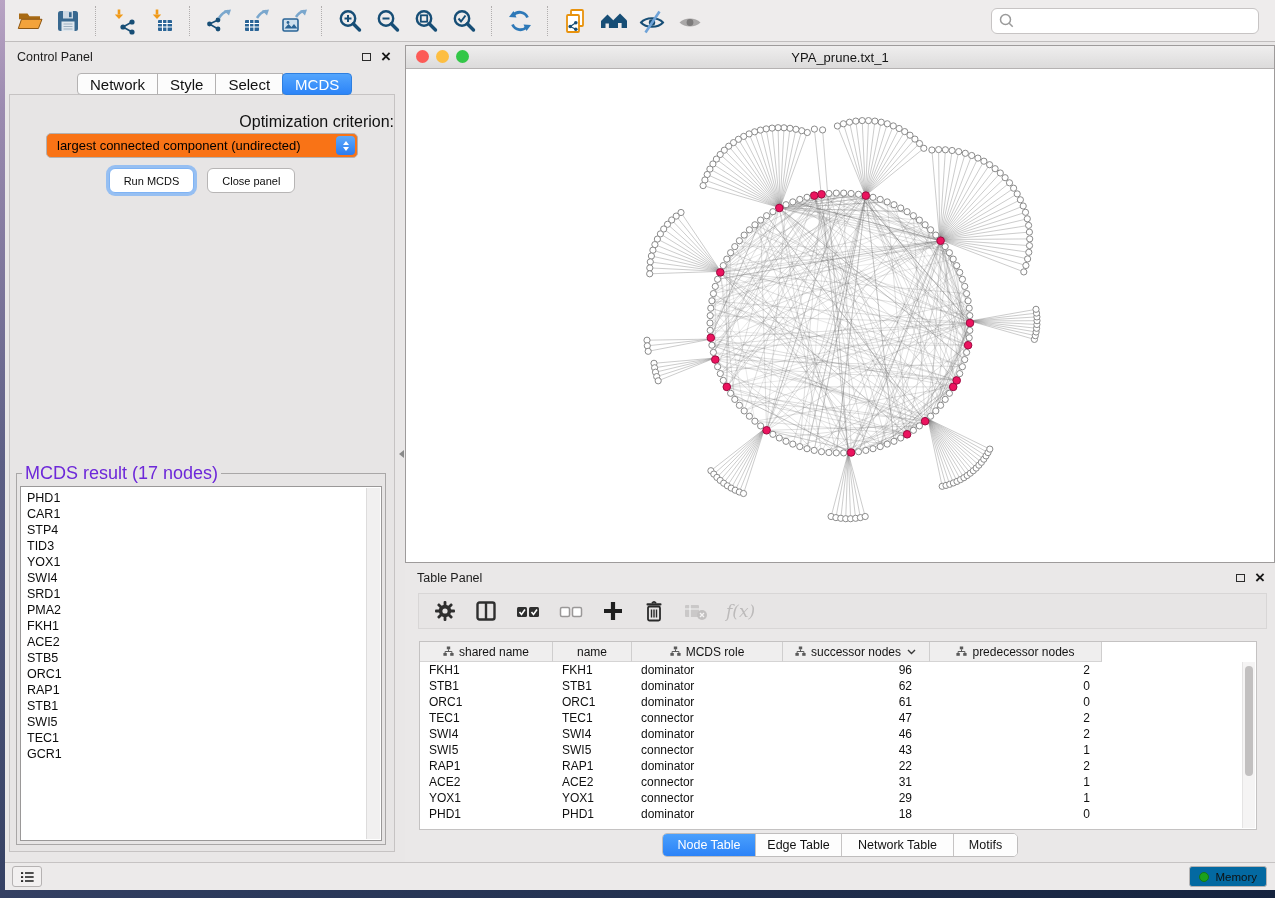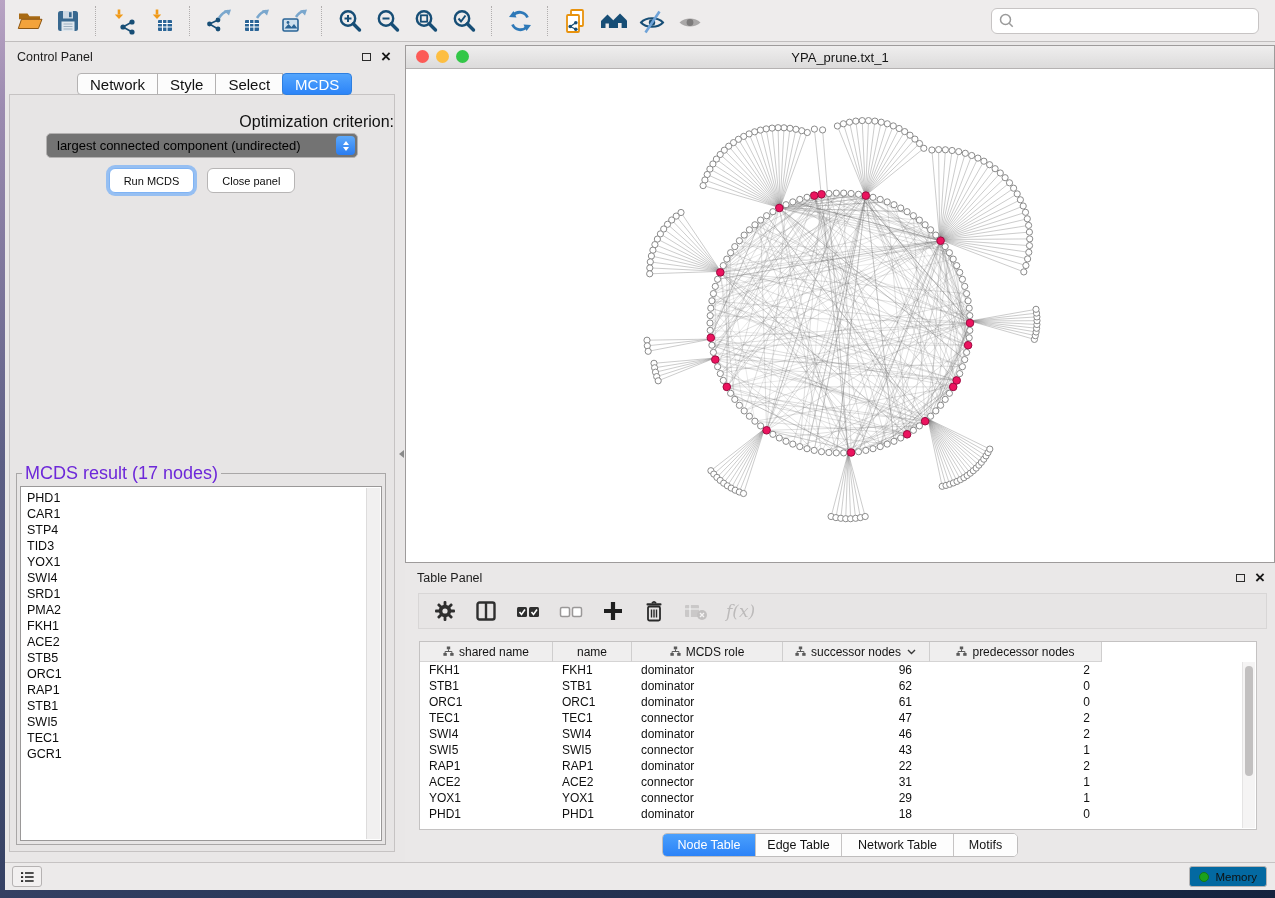--- a/index.html
+++ b/index.html
@@ -28,21 +28,21 @@
   .float-icon{width:9px;height:8px;border:1.6px solid #2b2b2b;box-sizing:border-box}
   .close-icon{font-size:17px;font-weight:700;color:#161616;line-height:12px}
   .cp-tabs{position:absolute;left:73px;top:31px;height:22px;display:flex;z-index:2}
   .cp-tab{font-size:15px;padding:0 12px;background:#fcfcfc;border:1px solid #b4b2b2;margin-left:-1px;
     display:flex;align-items:center;color:#111;cursor:pointer}
   .cp-tab:first-child{border-radius:4px 0 0 4px}
   .cp-tab:last-child{border-radius:0 4px 4px 0}
   .cp-tab.active{background:linear-gradient(#53a5fd,#2c84f8);color:#fff;border-color:#2e7fe0;border-radius:4px}
   .cp-body{position:absolute;left:4px;right:6px;top:52px;bottom:10px;background:#e7e5e5;border:1px solid #c6c3c3}
   .opt-label{margin-top:18px;text-align:right;font-size:16px;color:#101010}
-  .dropdown{position:absolute;left:36px;top:38px;width:312px;height:25px;background:#737373;border:1px solid #b3b1b1;
+  .dropdown{position:absolute;left:36px;top:38px;width:312px;height:25px;background:#f97316;border:1px solid #b3b1b1;
     border-radius:5px;font-size:13px;display:flex;align-items:center;padding-left:10px;box-sizing:border-box;cursor:pointer}
   .dd-cap{position:absolute;right:2px;top:2px;width:19px;height:19px;border-radius:4px;
     background:linear-gradient(#5da9fb,#2a7cf0);display:flex;flex-direction:column;align-items:center;justify-content:center;gap:2px}
   .car-up{width:0;height:0;border-left:3.5px solid transparent;border-right:3.5px solid transparent;border-bottom:4.5px solid #fff}
   .car-dn{width:0;height:0;border-left:3.5px solid transparent;border-right:3.5px solid transparent;border-top:4.5px solid #fff}
   .btn-row{position:absolute;left:0;right:0;top:73px;display:flex;justify-content:center;gap:13px}
   .btn{height:25px;background:#fff;border:1px solid #b7b5b5;border-radius:6px;font-size:11px;padding:0 14px;
     color:#0d0d0d;font-family:"Liberation Sans",sans-serif;cursor:pointer}
   .btn.focus{box-shadow:0 0 0 3px rgba(96,165,250,.6);border-color:#7fb3f4}
   .mcds-group{position:absolute;left:6px;right:8px;top:368px;bottom:6px;border:1px solid #a9a7a7;margin:0;padding:3px}

